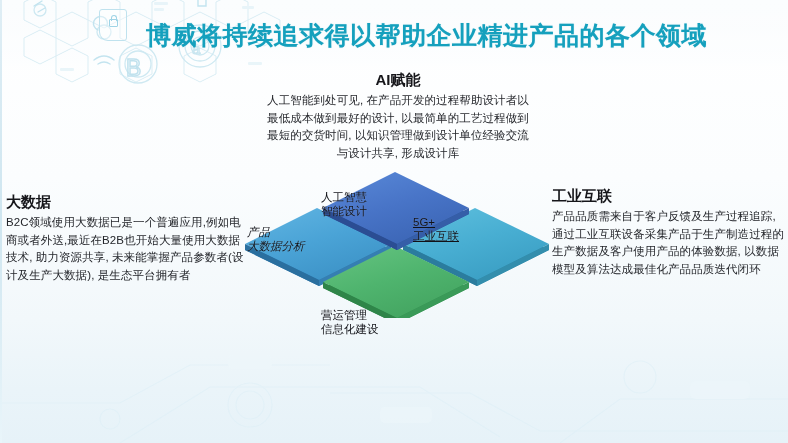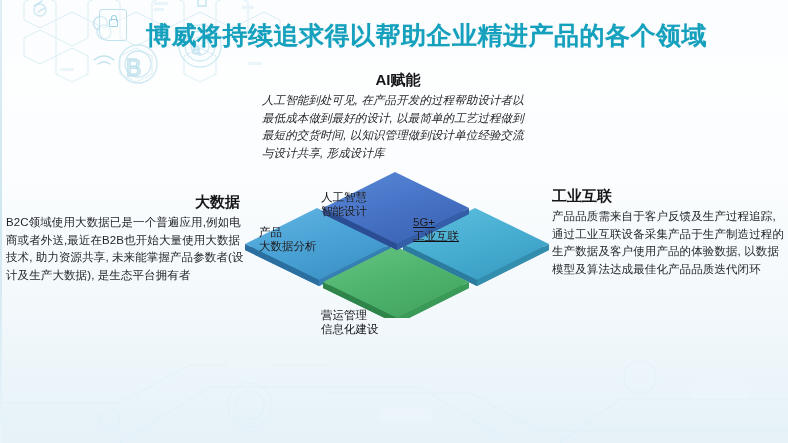--- a/index.html
+++ b/index.html
@@ -129,31 +129,31 @@
     position: absolute;
   }
 
   
   .blk-ai {
     left: 262px;
     top: 70px;
     width: 272px;
     text-align: center;
   }
-  .blk-ai .block-body { text-align: left; font-style: italic; }
+  .blk-ai .block-body { text-align: center; }
 
   
   .blk-bigdata {
     left: 6px;
     top: 192px;
     width: 240px;
     text-align: left;
   }
   .blk-bigdata .block-head {
-    text-align: right;
+    text-align: left;
     padding-right: 6px;
   }
 
   
   .blk-iiot {
     left: 552px;
     top: 186px;
     width: 232px;
     text-align: left;
   }
@@ -181,21 +181,21 @@
     position: absolute;
     color: #111218;
     font-size: 11.5px;
     font-weight: normal;
     line-height: 14px;
     white-space: nowrap;
     pointer-events: none;
     text-shadow: 0 0 1px rgba(255,255,255,0.25);
   }
   .lbl-ai    { left: 78px;  top: 18px;  width: 140px; }
-  .lbl-data  { left: 16px;  top: 53px;  width: 128px; }
+  .lbl-data  { left: 4px;  top: 53px;  width: 128px; font-style: italic; }
   .lbl-5g    { left: 170px; top: 43px;  width: 128px; text-decoration: underline; }
   .lbl-ops   { left: 78px;  top: 88px;  width: 140px; margin-top: 48px; }
 </style>
 </head>
 <body>
 
 <div id="slide">
 
   <svg class="bg-deco deco-topband" viewBox="0 0 788 78" preserveAspectRatio="none">
     <defs>

